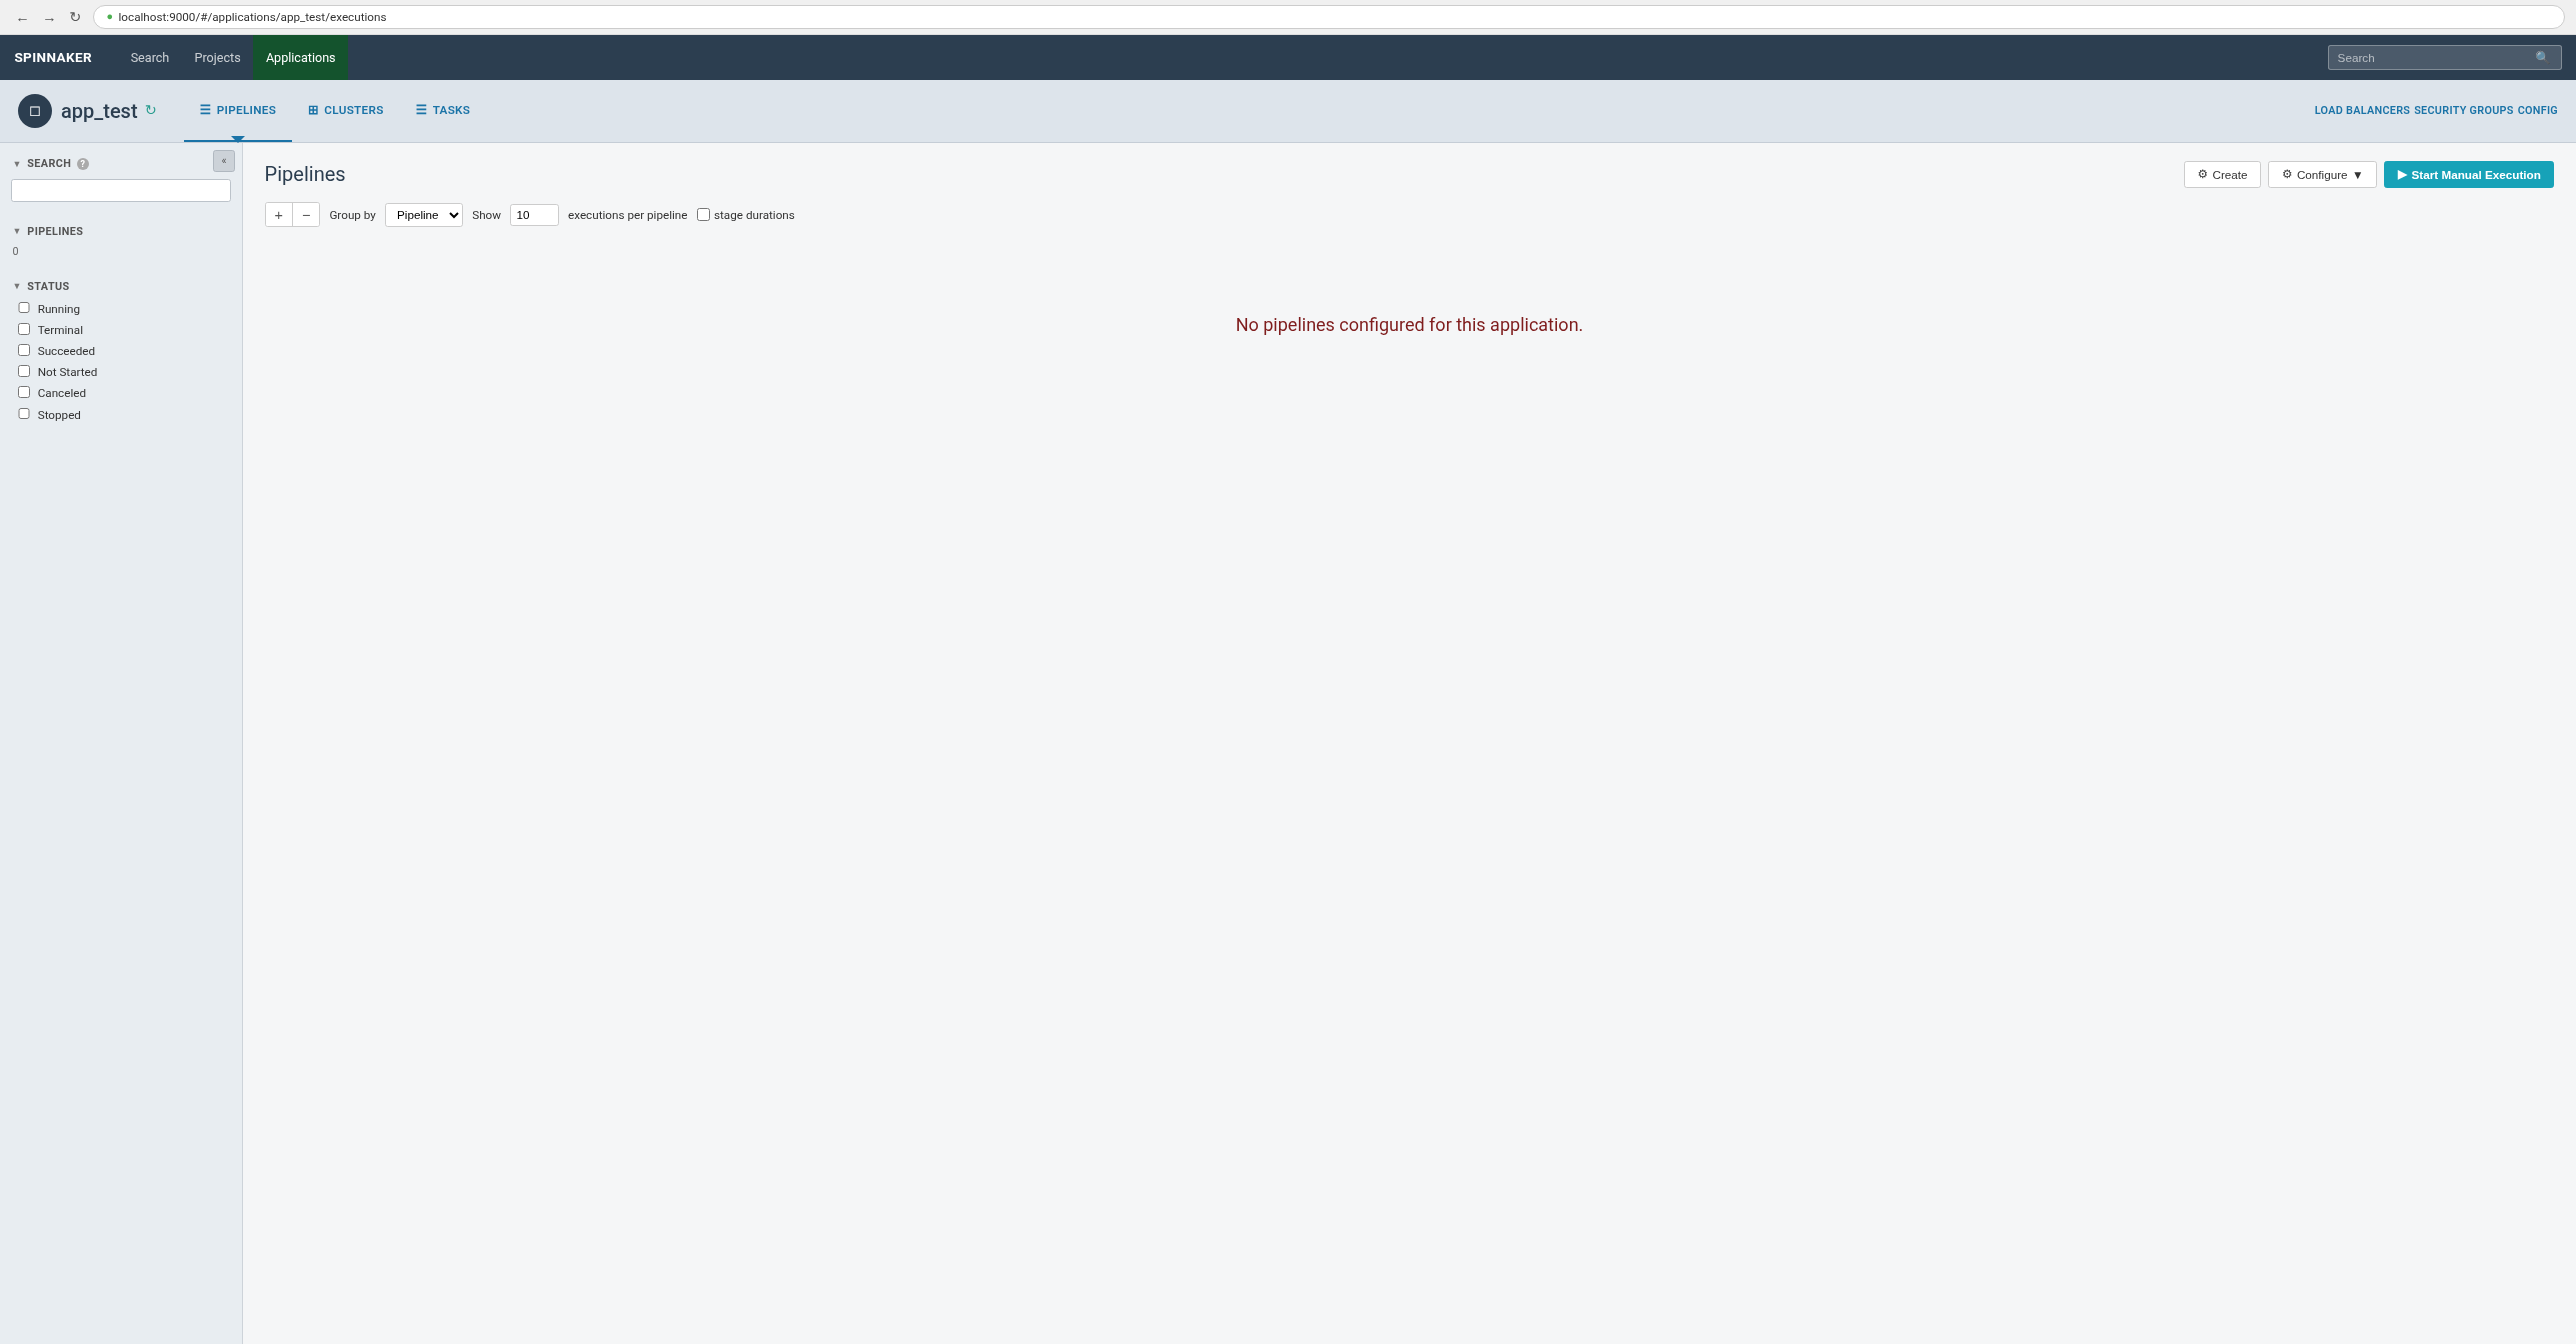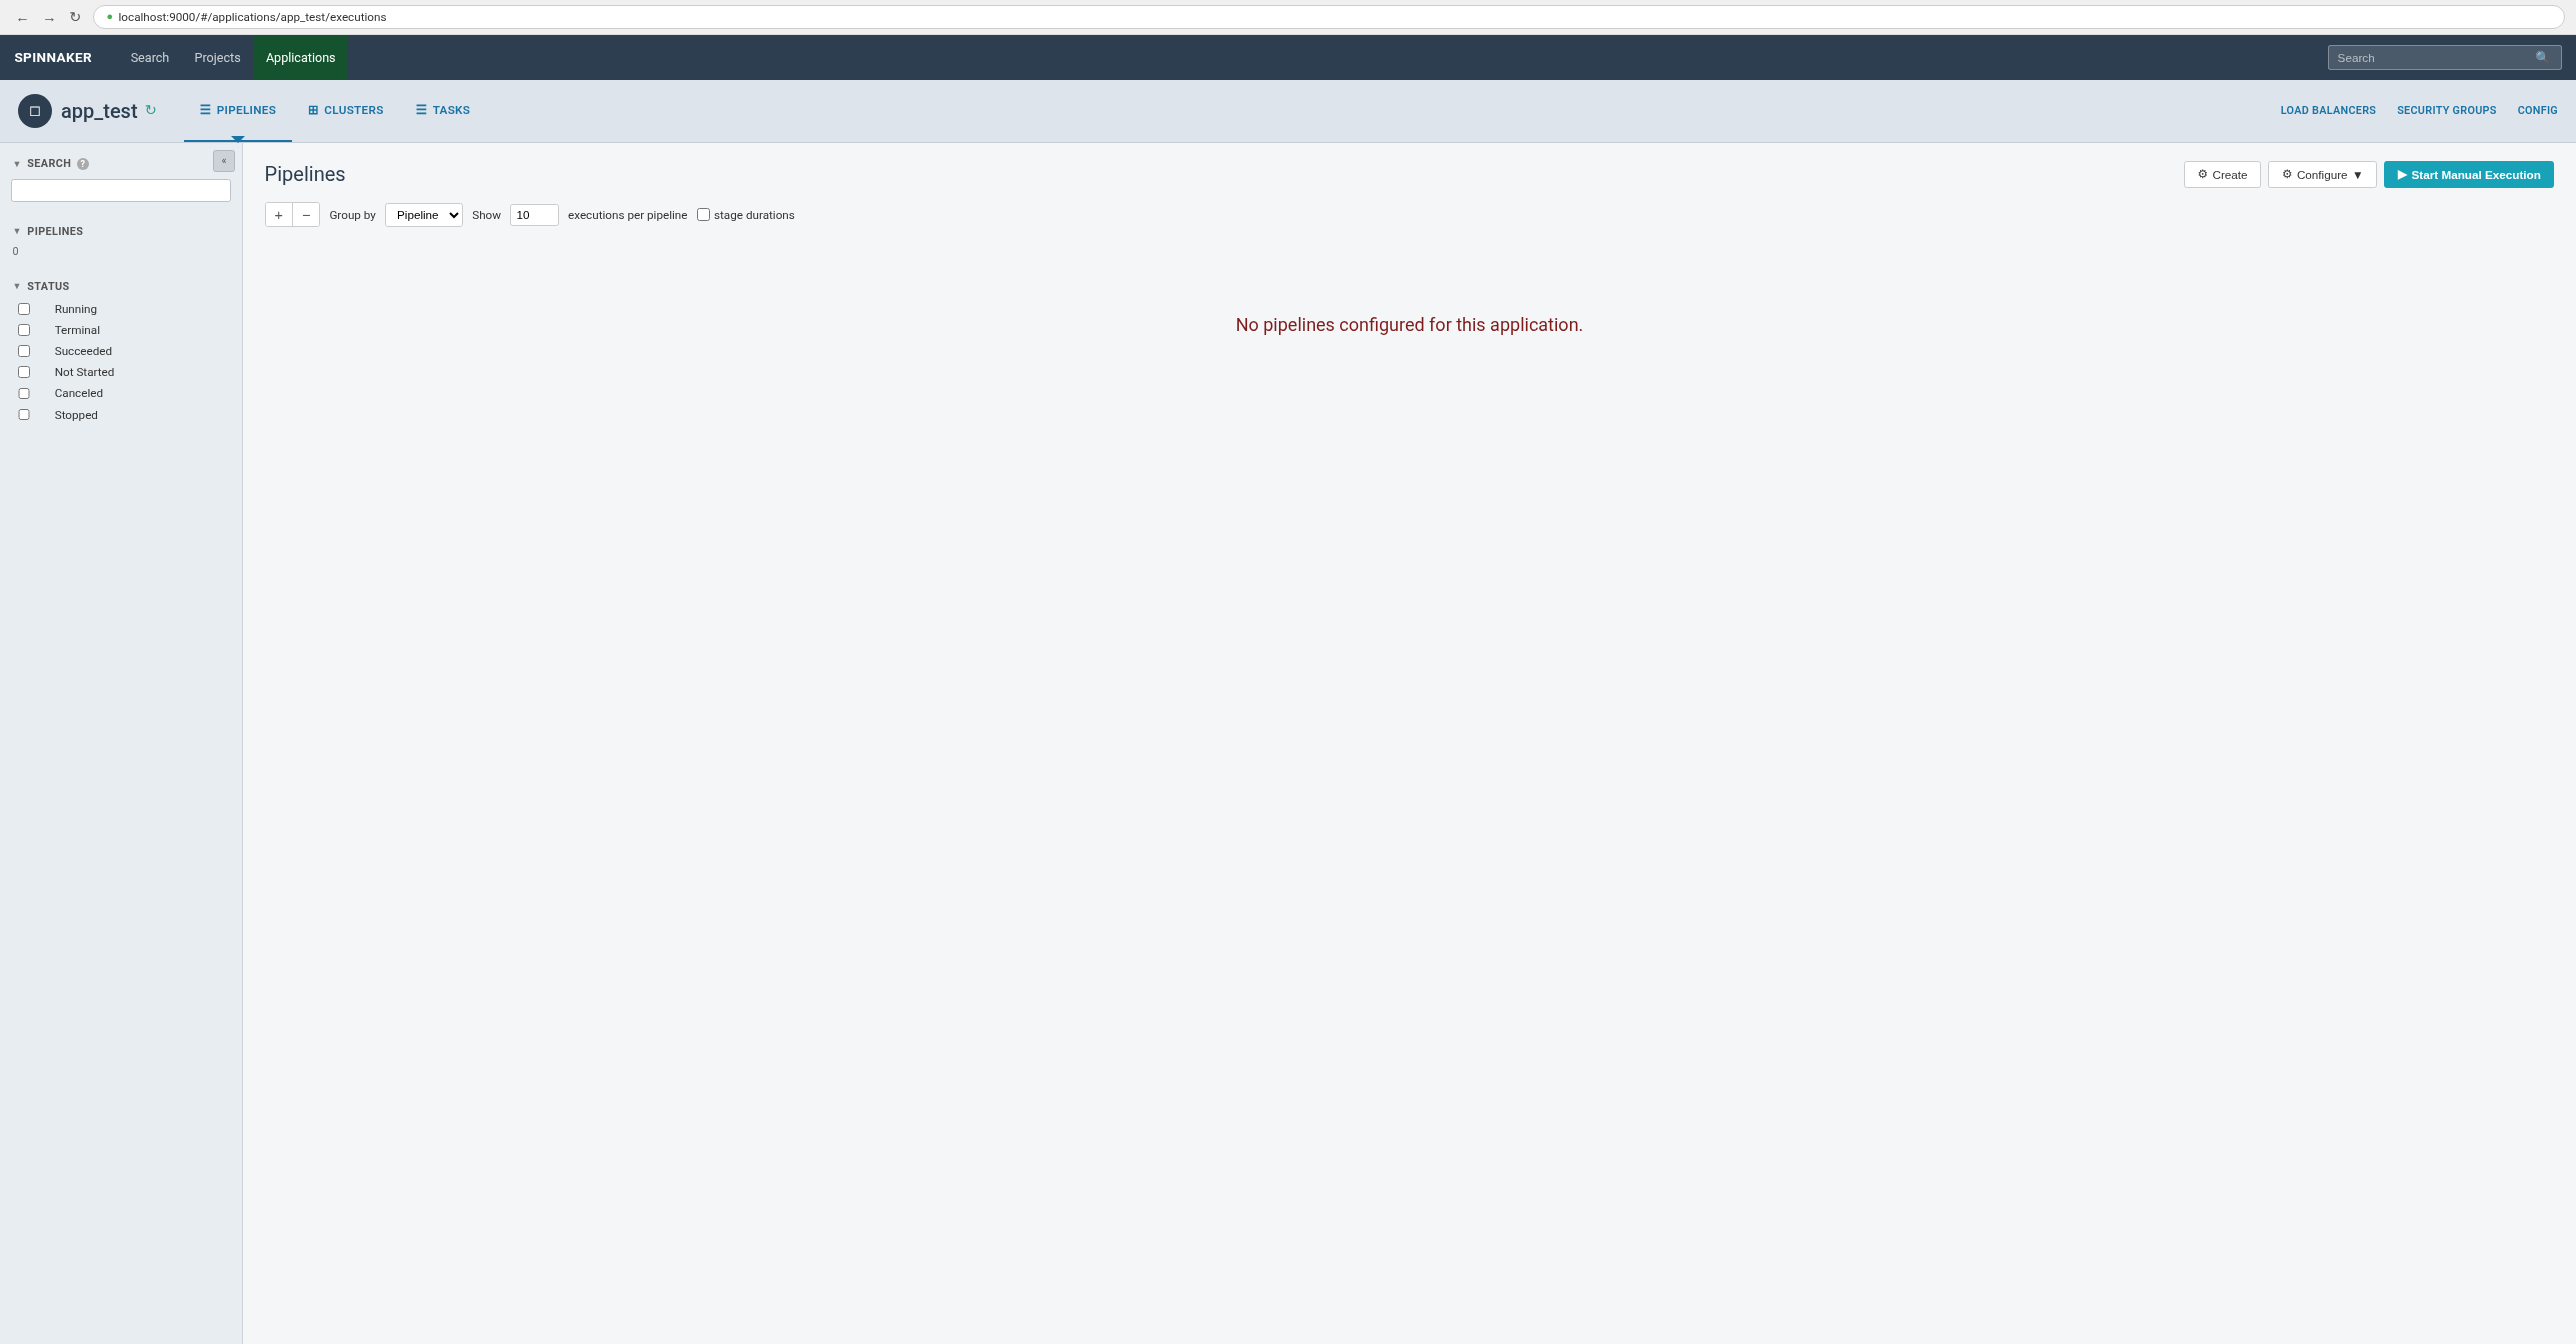--- a/index.html
+++ b/index.html
@@ -107,21 +107,21 @@
       border-bottom: 2.7px solid transparent;
     }
     .app-nav-item.active {
       border-bottom: 2.7px solid #1a73a7;
     }
     .app-nav-icon { font-size: 12.6px; }
     .app-nav-right {
       margin-left: auto;
       display: flex;
       align-items: center;
-      gap: 21px;
+      gap: 4px;
       text-align: right;
     }
     .app-nav-right a {
       color: #1a73a7;
       font-size: 10.8px;
       font-weight: 600;
       text-decoration: none;
       letter-spacing: 0.3px;
       cursor: pointer;
     }
@@ -193,22 +193,22 @@
       background: white;
       outline: none;
     }
     .sidebar-count {
       padding: 1.8px 12.6px 5.4px;
       font-size: 10.8px;
       color: #666;
     }
     .sidebar-checkbox-item {
       display: flex;
-      align-items: center;
-      gap: 25px;
+      align-items: flex-start;
+      gap: 8px;
       padding: 3.6px 18px;
       font-size: 11.7px;
       color: #333;
       cursor: pointer;
     }
     .sidebar-checkbox-item input[type=checkbox] {
       width: 11.7px;
       height: 11.7px;
       cursor: pointer;
     }

